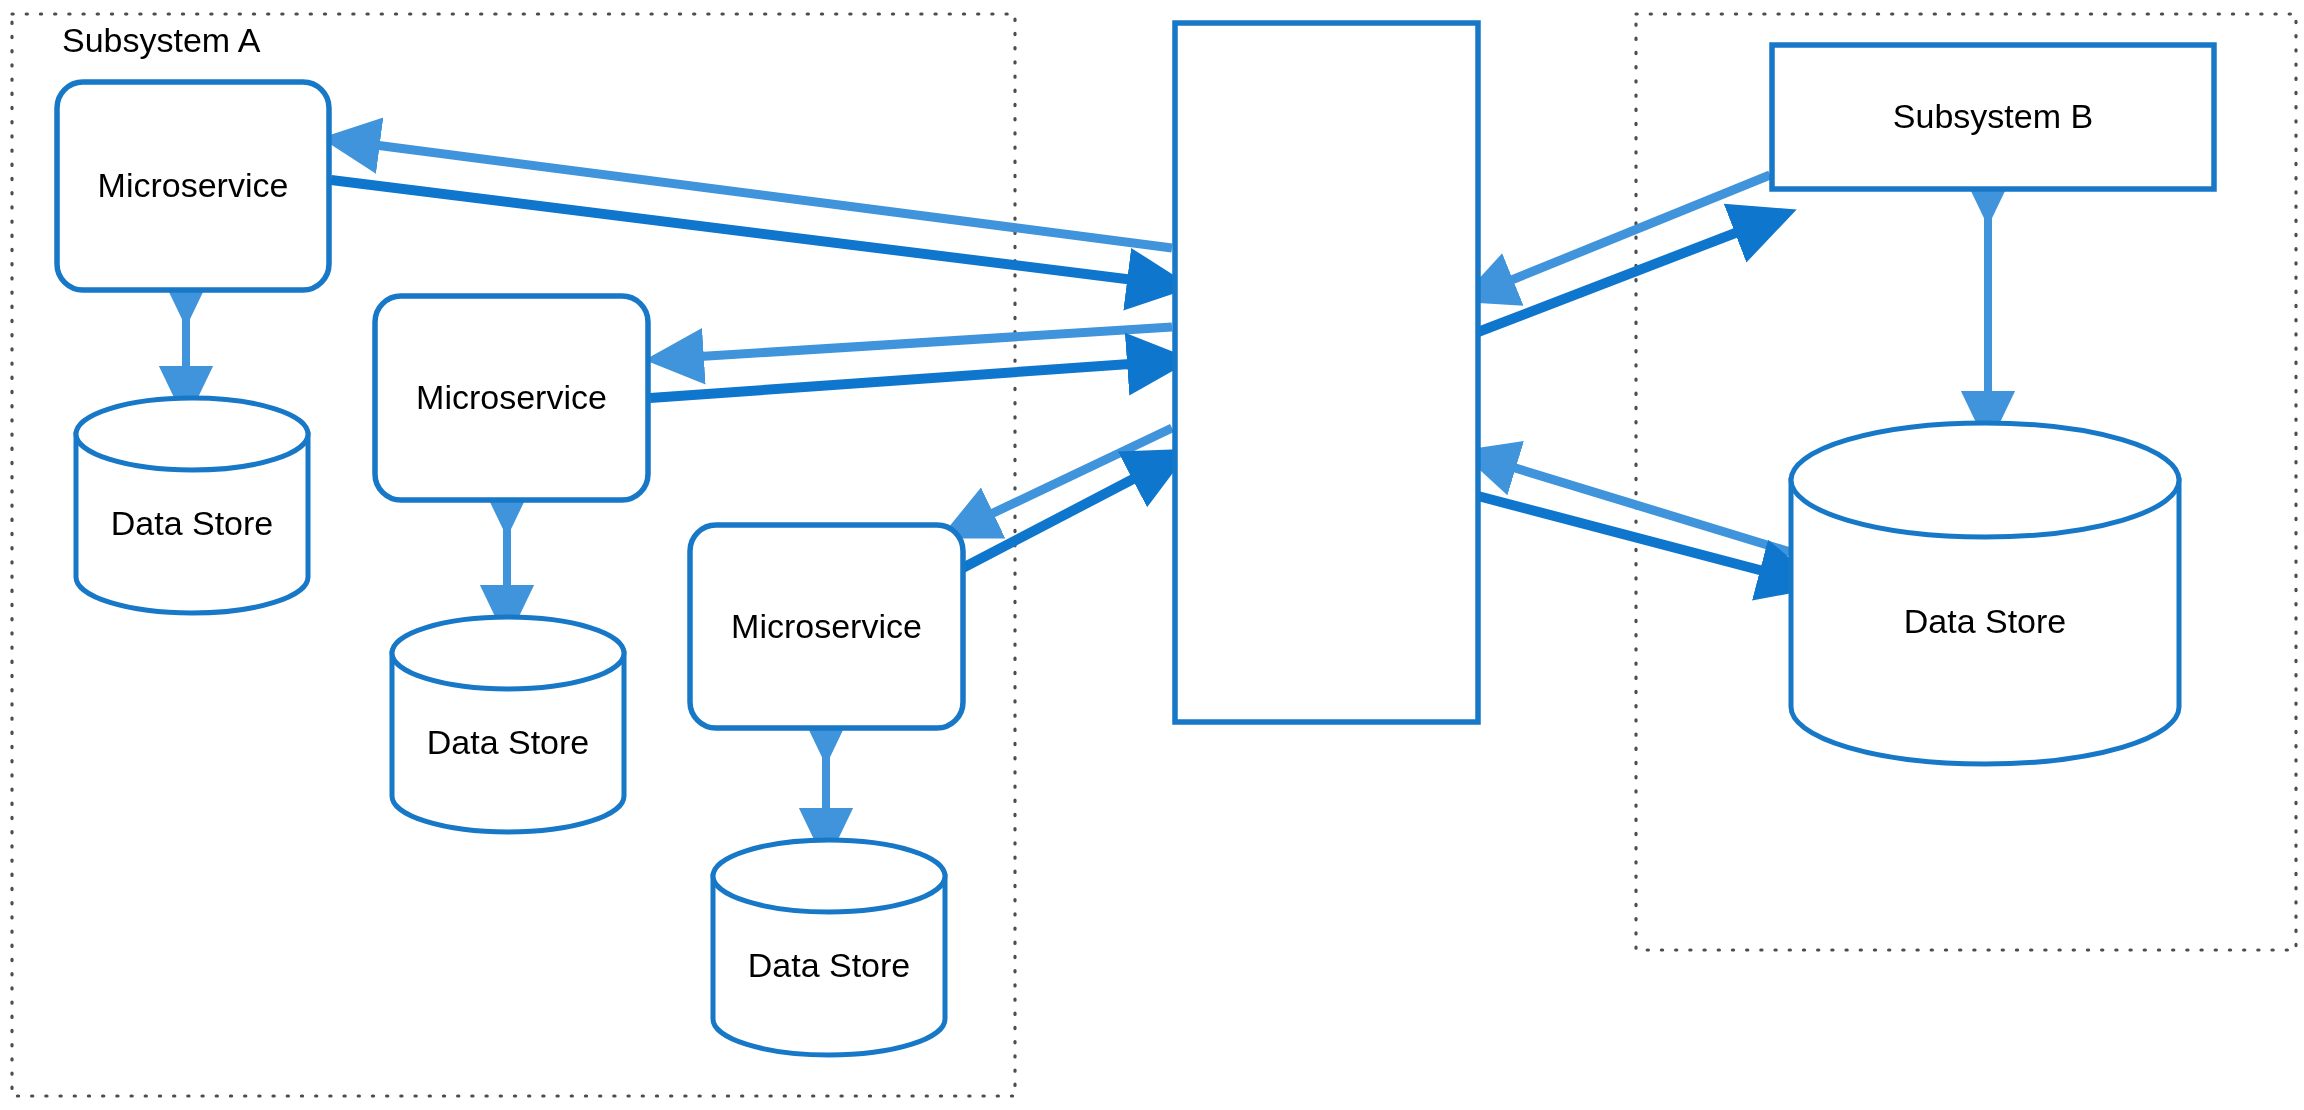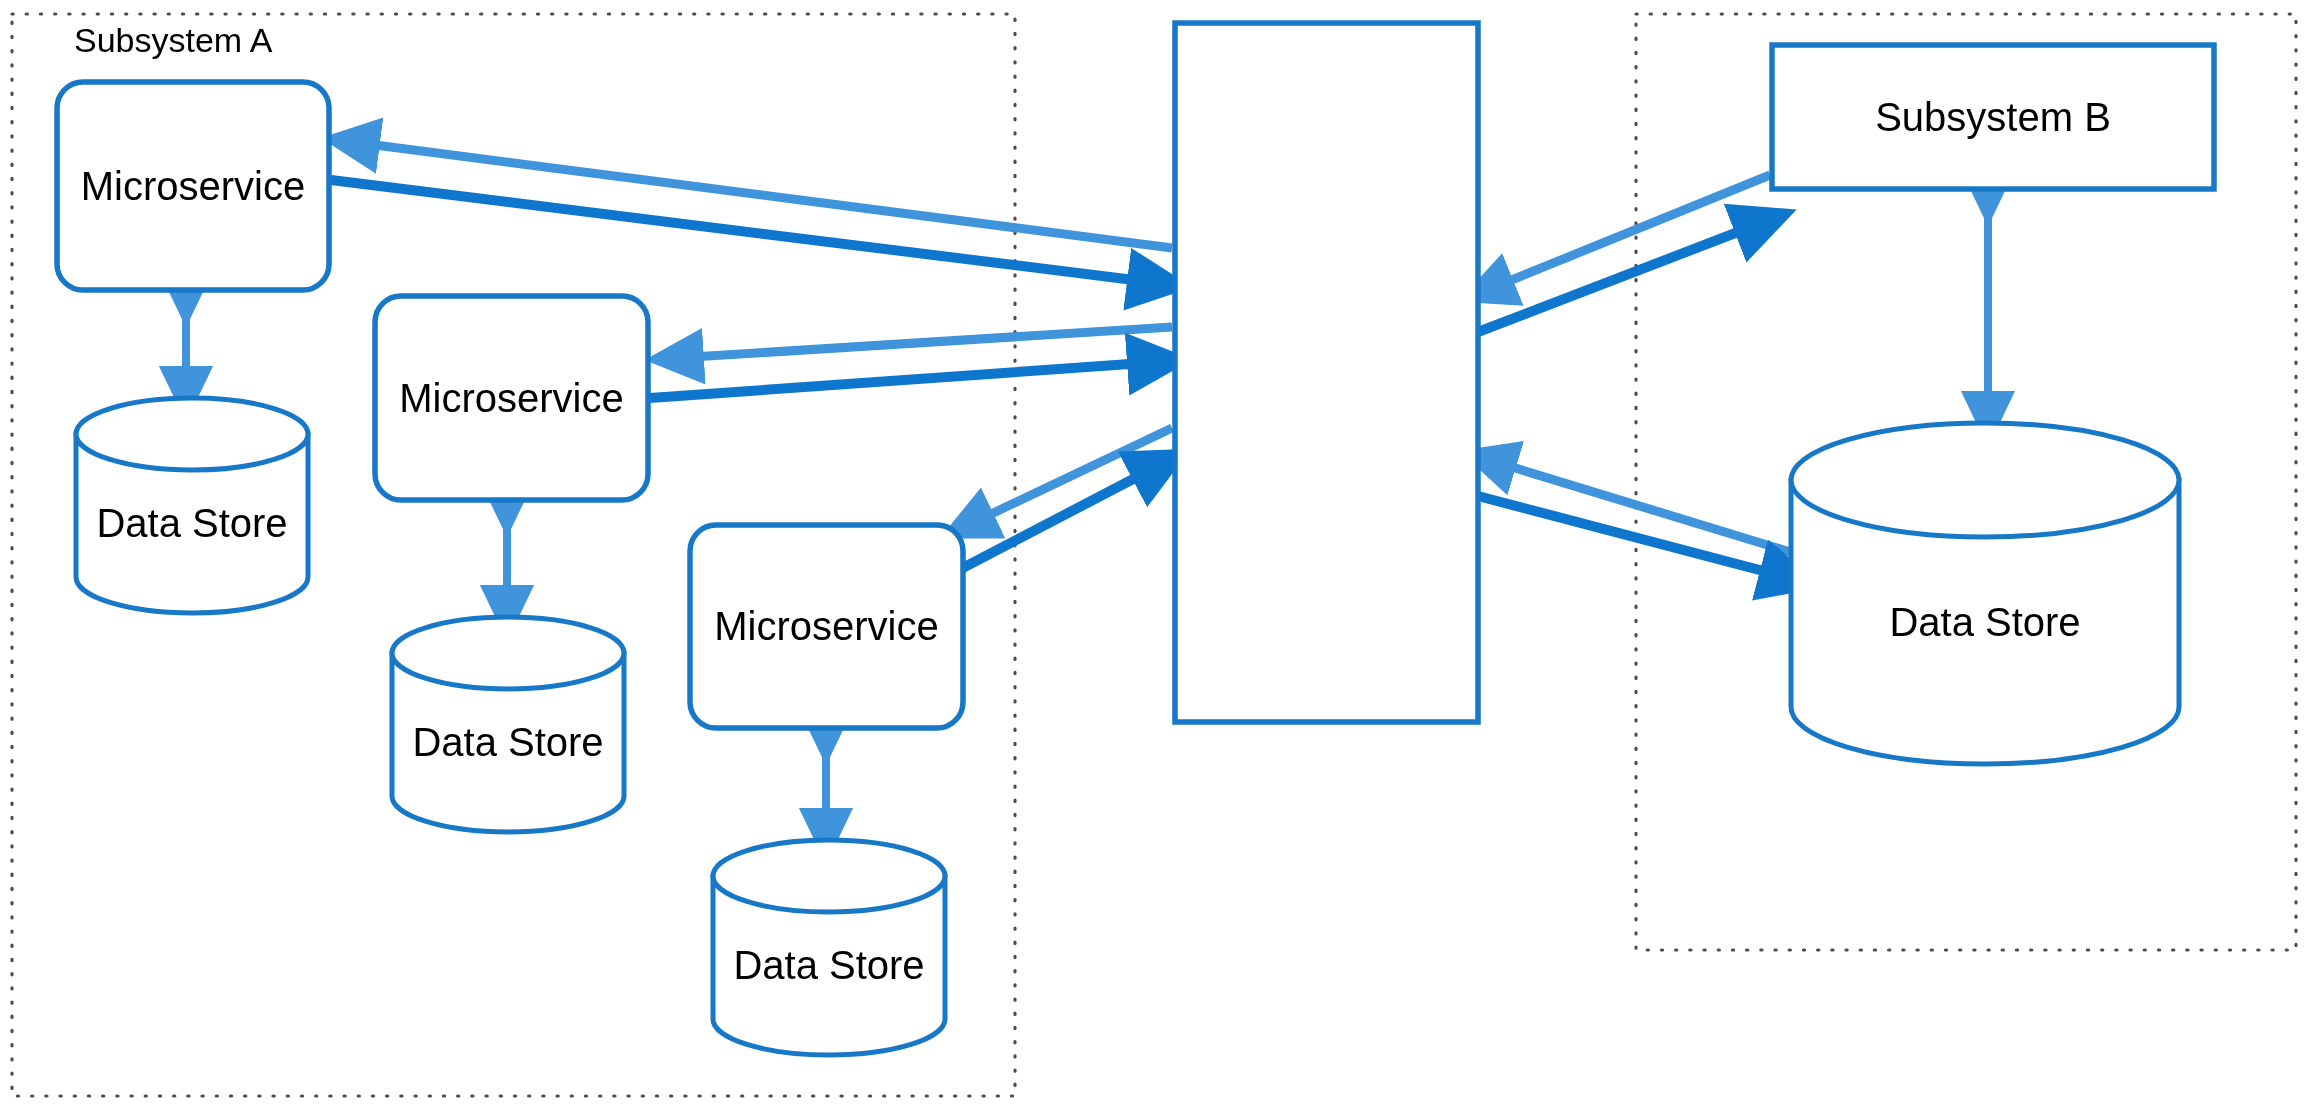--- a/index.html
+++ b/index.html
@@ -23,31 +23,30 @@
     width: 2304px;
     height: 1110px;
   }
   .node-label {
     position: absolute;
     display: flex;
     align-items: center;
     justify-content: center;
     text-align: center;
     color: #000000;
-    font-size: 40px;
+    font-size: 34px;
     line-height: 1.22;
     pointer-events: none;
     white-space: pre-line;
   }
   .boundary-label {
     position: absolute;
     color: #000000;
     font-size: 34px;
     line-height: 1.1;
-    margin-left: 12px;
   }
 </style>
 </head>
 <body>
 
 <div id="canvas">
 
   <svg id="vector-layer" viewBox="0 0 2304 1110">
     <defs>
       <marker id="ah-dark" markerWidth="7" markerHeight="7" refX="3.1" refY="3.5" orient="auto" markerUnits="strokeWidth">

